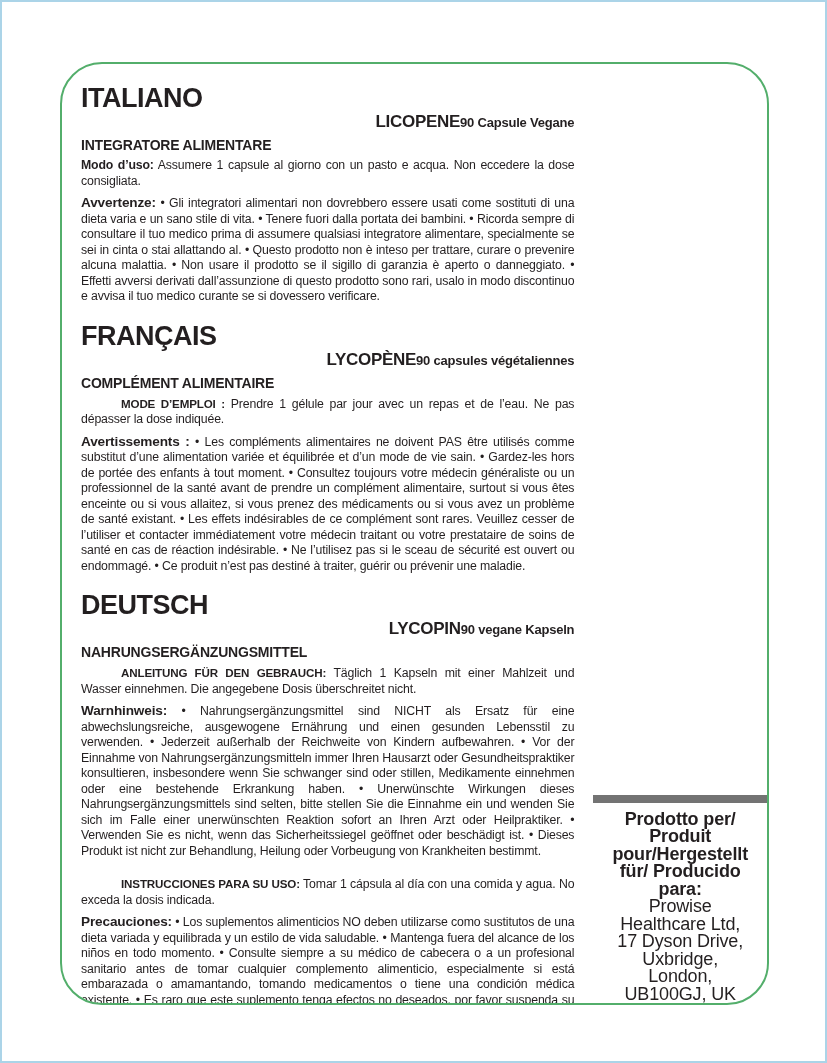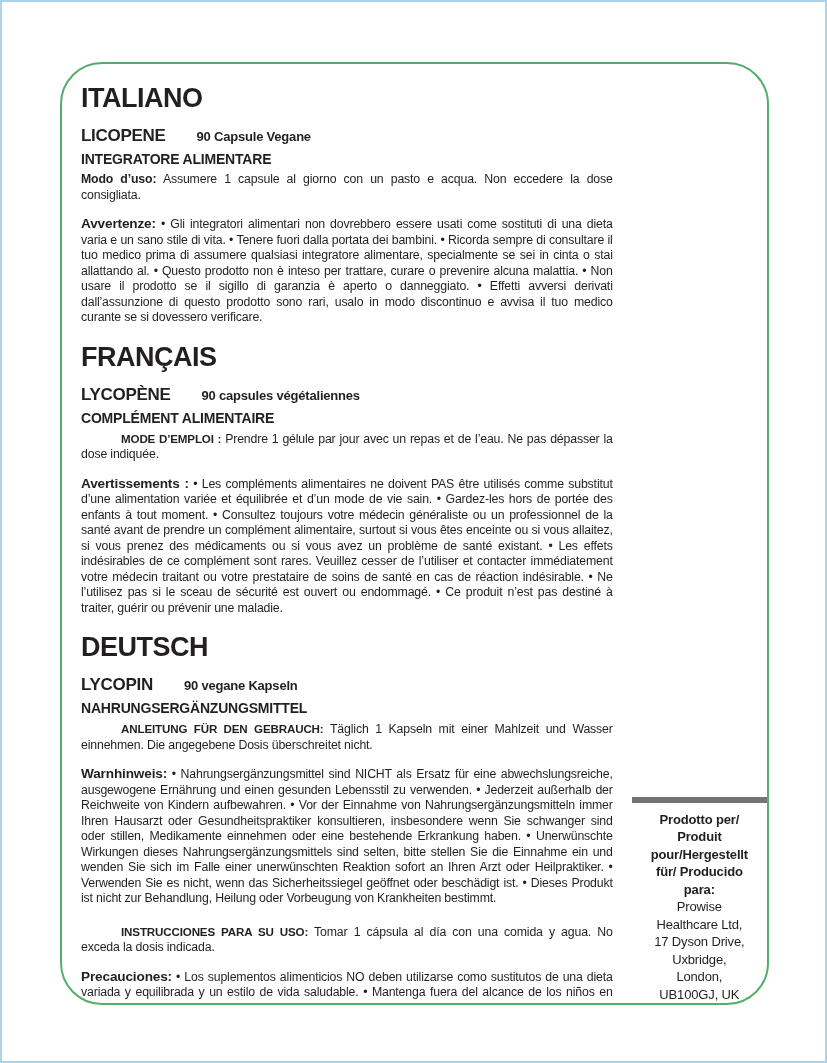--- a/index.html
+++ b/index.html
@@ -30,24 +30,23 @@
   .content { padding: 0 19px; }
   .section { margin-bottom: 17px; }
   .lang-heading {
     font-size: 27px;
     line-height: 28px;
     font-weight: bold;
     letter-spacing: -0.5px;
   }
   .product-row {
     display: flex;
-    justify-content: flex-start;
+    justify-content: flex-end;
     align-items: baseline;
-    margin-top: 14px;
-    gap: 31px;
+    margin-top: 0;
   }
   .product-name {
     font-size: 17px;
     line-height: 19px;
     font-weight: bold;
     letter-spacing: -0.3px;
   }
   .quantity {
     font-size: 13px;
     font-weight: bold;
@@ -66,33 +65,33 @@
     letter-spacing: -0.15px;
     margin-top: 5px;
     text-align: justify;
   }
   .directions .dir-label { font-weight: bold; }
   .dir-label.caps { font-size: 11.6px; padding-left: 40px; }
   .warnings {
     font-size: 12.3px;
     line-height: 15.5px;
     letter-spacing: -0.15px;
-    margin-top: 13px;
+    margin-top: 6px;
     text-align: justify;
   }
   .warn-label {
     font-weight: bold;
     font-size: 13.6px;
   }
   .footer-wrap {
     margin-top: auto;
-    border-top: 6px solid #737373;
+    border-top: 8px solid #737373;
     padding: 8px 19px 0;
     text-align: center;
-    font-size: 13px;
+    font-size: 18px;
     line-height: 17.5px;
     letter-spacing: -0.15px;
   }
   .footer-bold { font-weight: bold; }
 </style>
 </head>
 <body>
 
 <div class="label-card">
   <div class="content">

